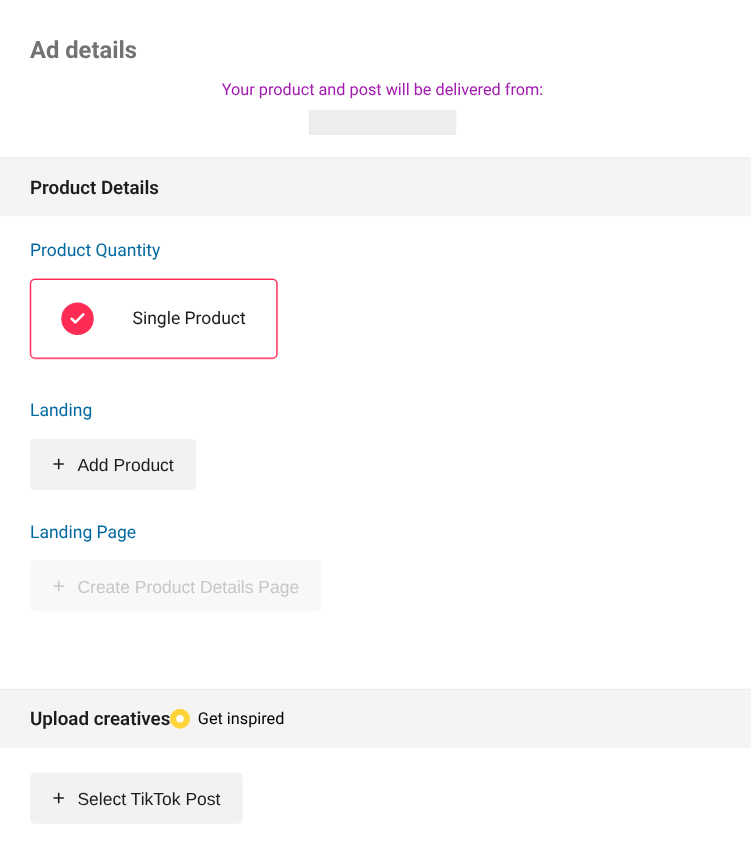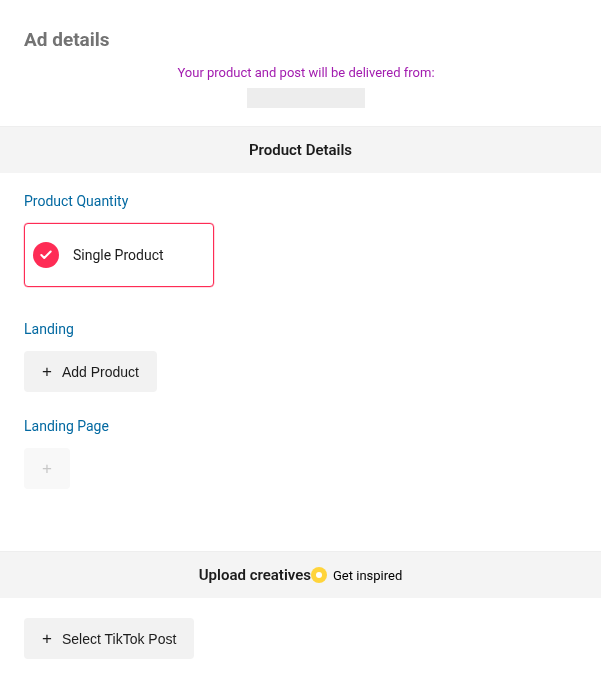--- a/index.html
+++ b/index.html
@@ -39,42 +39,42 @@
     }
     .section-header {
       background: #f4f4f4;
       padding: 14px 24px;
       font-size: 15px;
       font-weight: 600;
       color: #1c1c1c;
       border-top: 1px solid #eee;
       display: flex;
       align-items: center;
-      justify-content: center;
+      justify-content: flex-start;
     }
     .section-body {
       padding: 20px 24px 28px 24px;
     }
     .field-label {
       font-size: 14px;
       color: #0369a1;
       margin-bottom: 14px;
     }
     .option-row {
       display: flex;
       gap: 16px;
       margin-bottom: 34px;
     }
     .option-card {
       border: 1px solid #e2e2e2;
       border-radius: 4px;
-      padding: 18px 8px;
-      display: flex;
-      align-items: center;
-      gap: 14px;
+      padding: 18px 24px;
+      display: flex;
+      align-items: center;
+      gap: 31px;
       font-size: 14px;
       color: #1c1c1c;
       cursor: pointer;
       min-width: 190px;
       background: #fff;
     }
     .option-card.selected {
       border-color: #fe2c55;
       box-shadow: 0 0 0 0.5px rgba(254,44,85,0.35);
     }
@@ -191,20 +191,21 @@
       <button class="btn-ghost">
         <span class="plus-icon">+</span>
         <span>Add Product</span>
       </button>
     </div>
 
     <div class="sub-block pad-bottom">
       <div class="field-label">Landing Page</div>
       <button class="btn-ghost disabled">
         <span class="plus-icon">+</span>
+        <span>Create Product Details Page</span>
       </button>
     </div>
 
   </div>
 
   <div class="section-header">
     <span>Upload creatives</span>
     <span class="get-inspired">
       <span class="bulb-icon"></span>
       <span>Get inspired</span>

